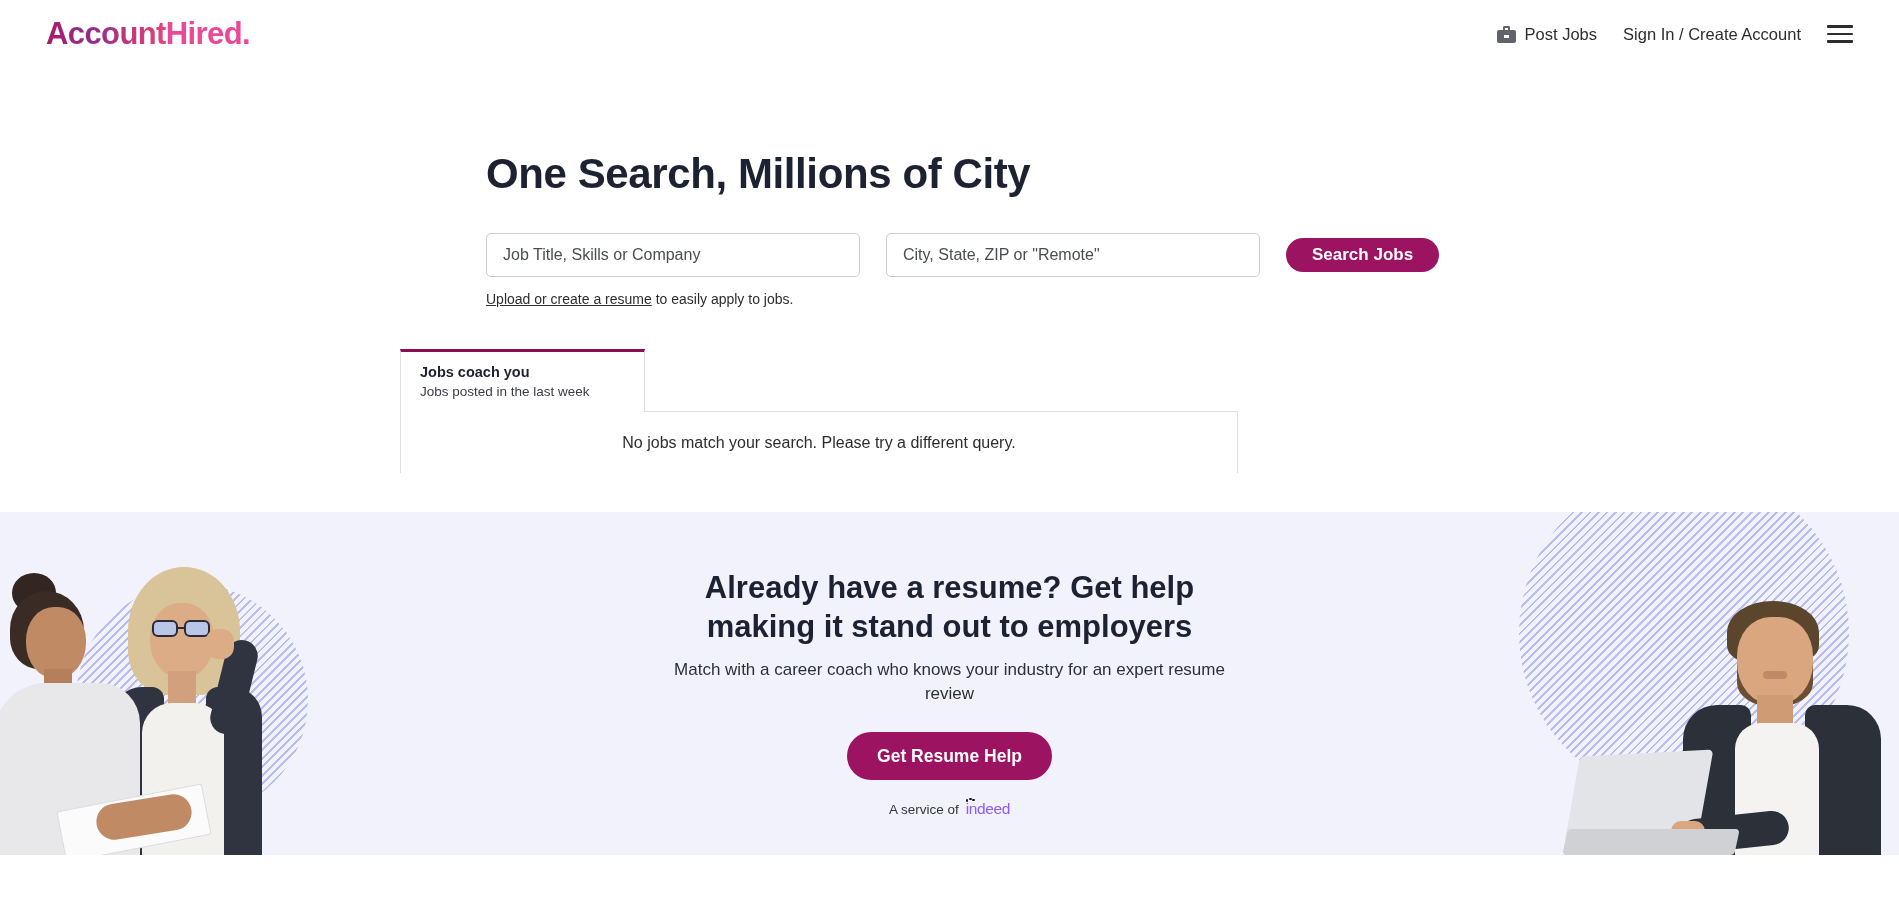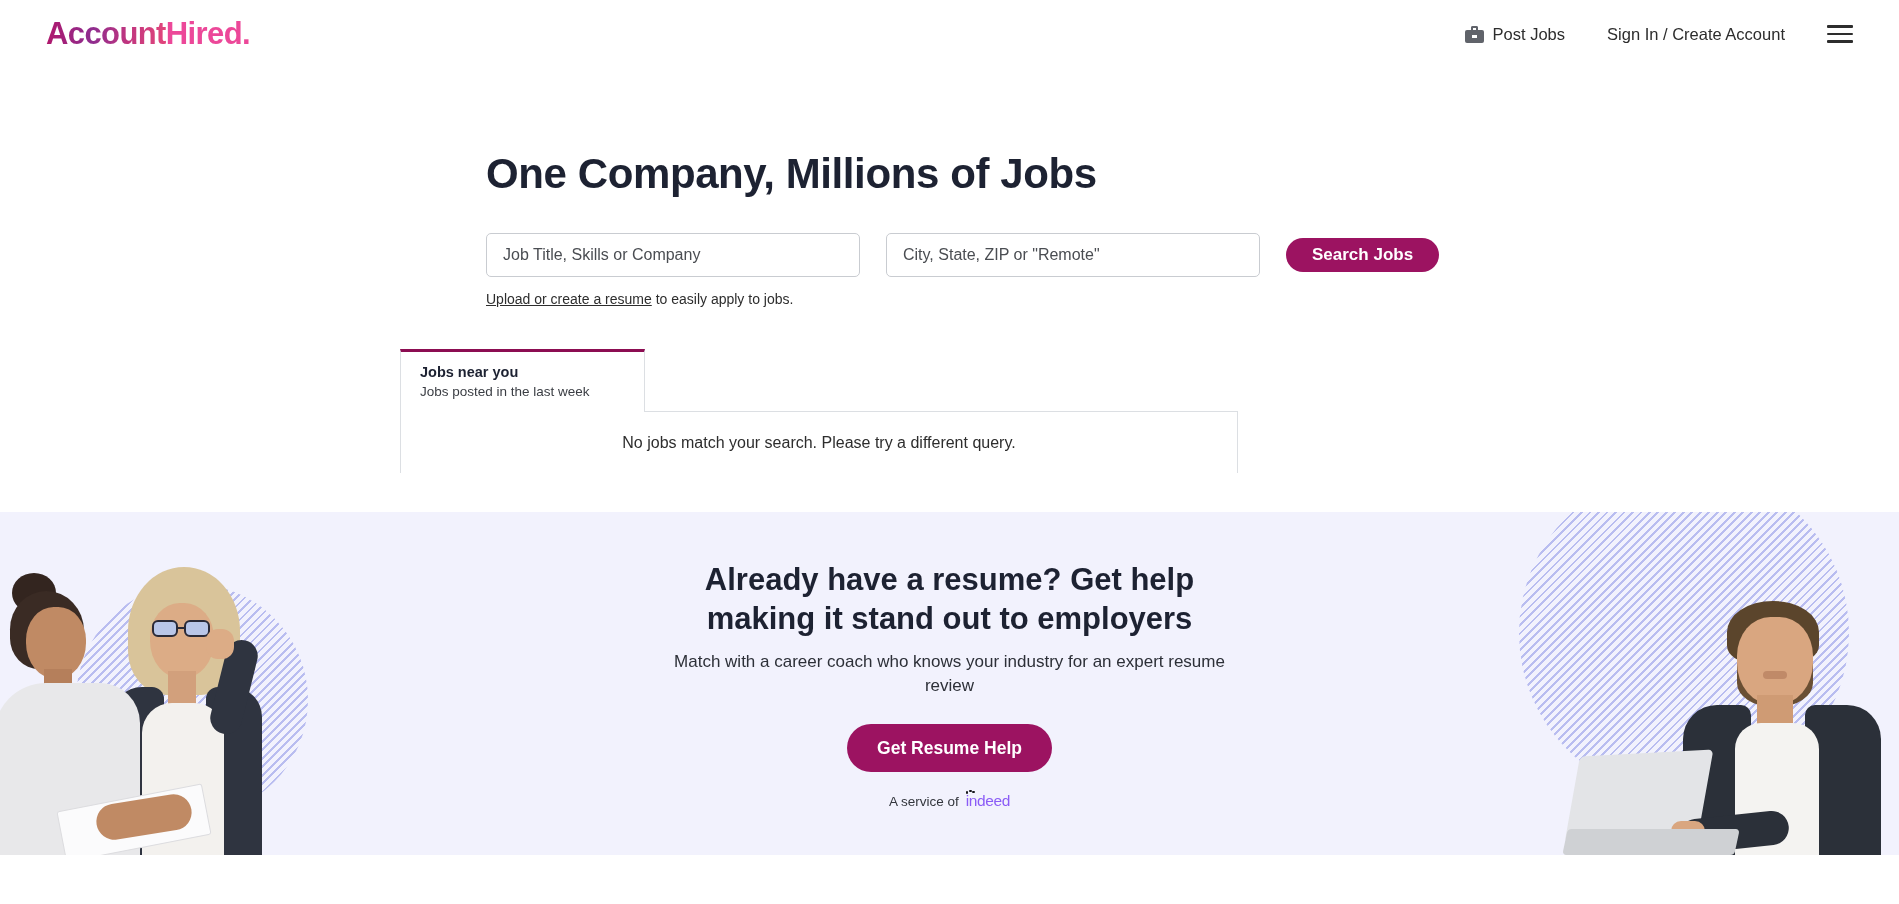--- a/index.html
+++ b/index.html
@@ -35,21 +35,21 @@
     -webkit-background-clip: text;
     background-clip: text;
     color: transparent;
   }
   .logo-hired { color: #ec4899; }
 
   .header-right {
     margin-left: auto;
     display: flex;
     align-items: center;
-    gap: 16px;
+    gap: 0px;
   }
   .hdr-link {
     font-size: 16.5px;
     color: #2d2d2d;
     text-decoration: none;
     white-space: nowrap;
     display: flex;
     align-items: center;
     cursor: pointer;
     padding: 6px 0;
@@ -205,21 +205,21 @@
     top: 512px;
     width: 1899px;
     height: 343px;
     background: #f2f2fd;
     overflow: hidden;
   }
   .promo-inner {
     position: relative;
     z-index: 4;
     width: 560px;
-    margin: 4px auto;
+    margin: 12px auto;
     text-align: center;
     padding-top: 44px;
   }
   .promo h2 {
     margin: 0 0 12px 0;
     font-size: 31px;
     line-height: 1.26;
     font-weight: 700;
     color: #1d2232;
   }
@@ -376,40 +376,40 @@
     <a class="hdr-link signin">Sign In / Create Account</a>
     <div class="hamburger">
       <span></span>
         <span></span>
         <span></span>
     </div>
   </div>
 </div>
 
 <div class="hero">
-  <h1>One Company, Millions of Jobs</h1>
+  <h1>One Search, Millions of City</h1>
 
   <div class="search-row">
     <div class="field field-what">
       <input type="text" placeholder="Job Title, Skills or Company" style="">
     </div>
     <div class="field field-where">
       <input type="text" placeholder="City, State, ZIP or &quot;Remote&quot;" style="">
     </div>
     <button class="btn-primary">Search Jobs</button>
   </div>
 
   <div class="resume-line">
     <a>Upload or create a resume</a><span> to easily apply to jobs.</span>
   </div>
 </div>
 
 <div class="tabs-wrap">
   <div class="tab">
-    <div class="tab-title">Jobs near you</div>
+    <div class="tab-title">Jobs coach you</div>
     <div class="tab-sub">Jobs posted in the last week</div>
   </div>
 </div>
 
 <div class="results-panel">
   <div class="results-empty">No jobs match your search. Please try a different query.</div>
 </div>
 
 <div class="promo">
 

